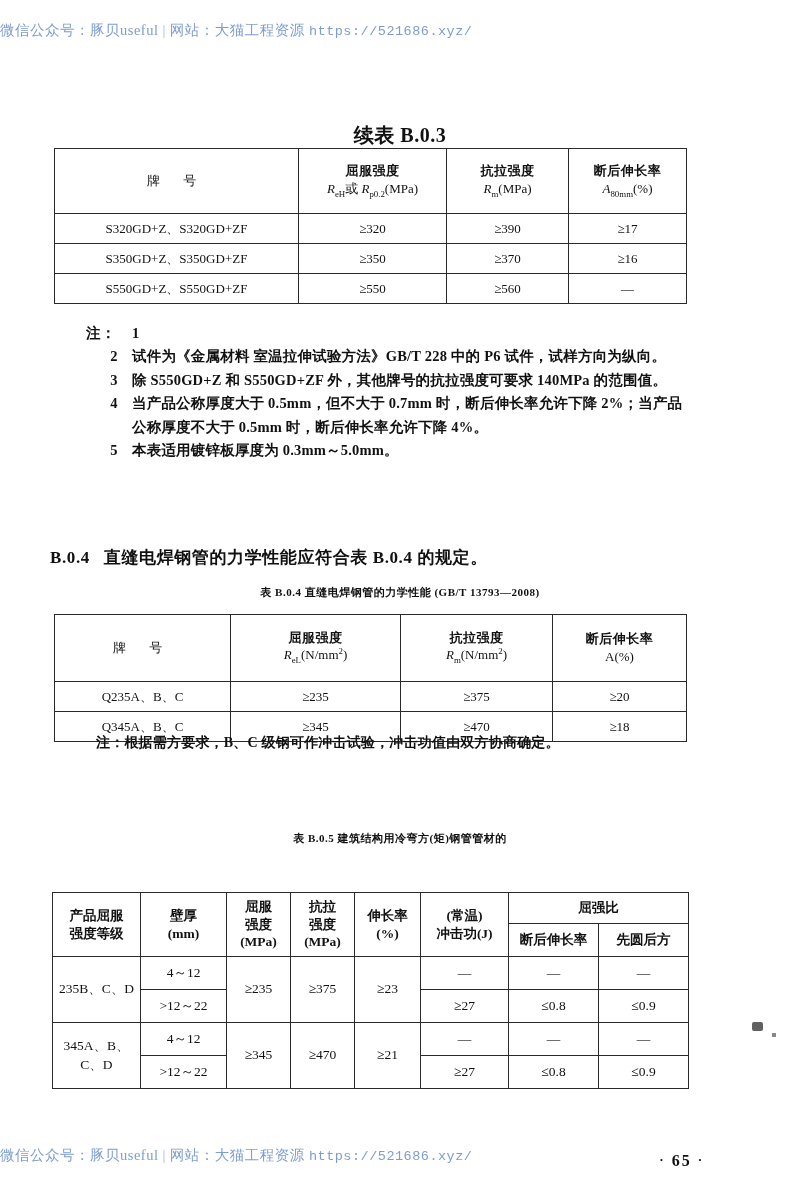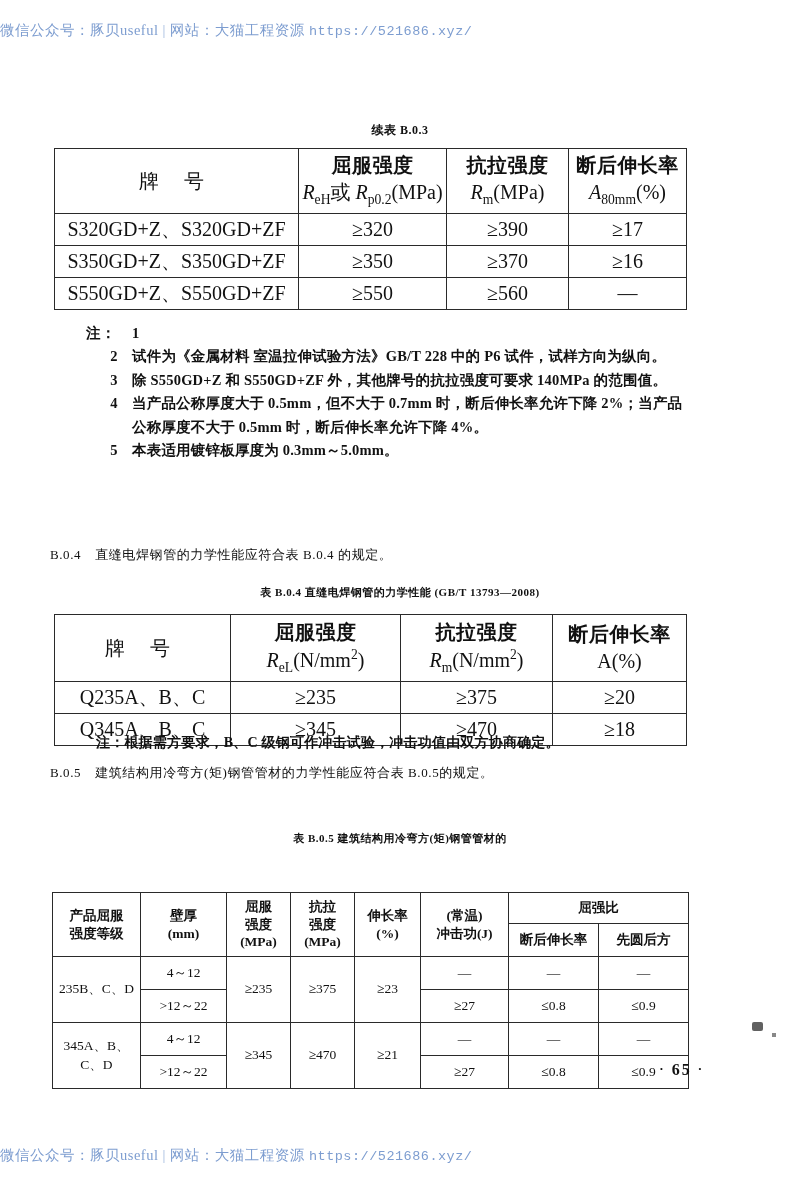--- a/index.html
+++ b/index.html
@@ -35,30 +35,30 @@
   .page {
     position: absolute;
     left: 0; top: 0;
     width: 800px;
     height: 1198px;
   }
 
   .tbl-caption {
     text-align: center;
     font-weight: bold;
-    font-size: 12px;
+    font-size: 20px;
     letter-spacing: 0.5px;
   }
   .tbl-caption.small { font-size: 11px; }
 
   
   table.doc {
     border-collapse: collapse;
     table-layout: fixed;
-    font-size: 20px;
+    font-size: 13px;
   }
   table.doc td, table.doc th {
     border: 1px solid #2a2a2a;
     text-align: center;
     vertical-align: middle;
     font-weight: normal;
     padding: 2px 3px;
     line-height: 1.35;
   }
   table.doc th { font-weight: bold; }
@@ -128,33 +128,33 @@
     left: 96px;
     top: 734px;
     font-size: 14px;
     font-weight: bold;
     letter-spacing: 0.2px;
   }
 
   
   .clause {
     position: absolute;
-    font-size: 13px;
-    font-weight: normal;
+    font-size: 17px;
+    font-weight: bold;
     letter-spacing: 0.6px;
     line-height: 1.55;
   }
   #clause-b04 { left: 50px; top: 545px; width: 650px; }
   #clause-b05 { left: 50px; top: 763px; width: 650px; }
   .clause .num { margin-right: 14px; }
 
   
   .pagenum {
     position: absolute;
-    top: 1061px;
+    top: 1152px;
     right: 96px;
     font-size: 16px;
     font-weight: bold;
     letter-spacing: 2px;
   }
   .pagenum .dot { font-size: 13px; vertical-align: 2px; }
 
   
   .speck {
     position: absolute;
@@ -293,23 +293,20 @@
         <td>Q345A、B、C</td>
         <td>≥345</td>
         <td>≥470</td>
         <td>≥18</td>
       </tr>
     </tbody>
   </table>
 
   <div class="note-single">注：根据需方要求，B、C 级钢可作冲击试验，冲击功值由双方协商确定。</div>
 
-  <div class="clause" id="clause-b05">
-    <span class="num">B.0.5</span><span>建筑结构用冷弯方(矩)钢管管材的力学性能应符合表 B.0.5的规定。</span>
-  </div>
 
   <div class="tbl-caption cap-b035a small">表 B.0.5   建筑结构用冷弯方(矩)钢管管材的</div>
 
   <table class="doc" id="table-b035">
     <colgroup>
       <col class="k1">
         <col class="k2">
         <col class="k3">
         <col class="k4">
       <col class="k5">

